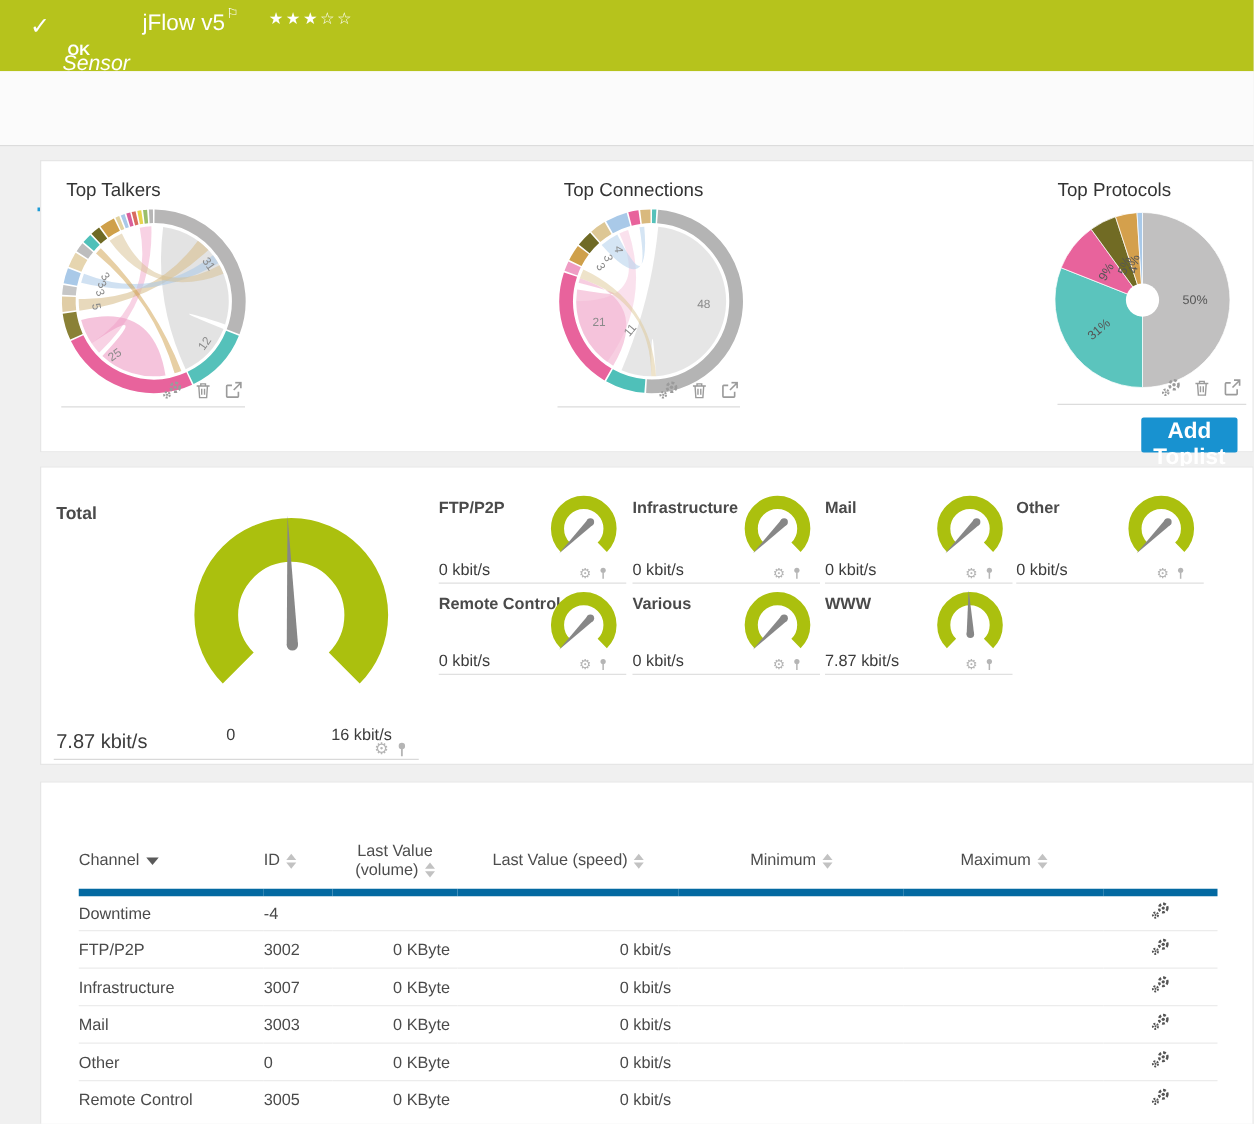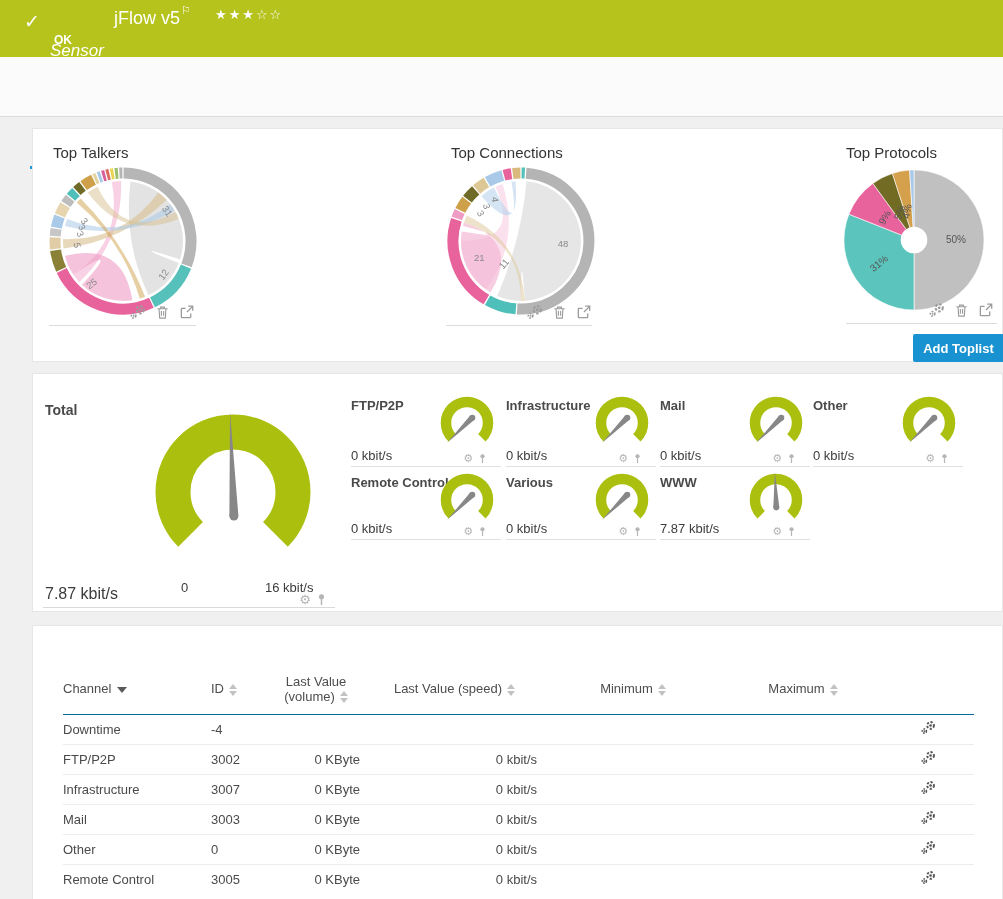--- a/index.html
+++ b/index.html
@@ -28,43 +28,43 @@
   #panel-toplists { top:128px; height:234px; }
   #panel-gauges   { top:373px; height:239px; }
   #panel-table    { top:625px; height:290px; }
 
   .chart-title { position:absolute; font-size:15px; color:#333; }
   .chart-box { position:absolute; width:150px; height:150px; }
   .icon-row { position:absolute; display:flex; gap:9px; color:#9b9b9b; align-items:center; }
   .icon-row svg { display:block; }
   .chart-underline { position:absolute; height:1px; background:#dcdcdc; }
 
-  .add-btn { position:absolute; left:880px; top:205px; width:91px; height:28px; background:#1892d0; color:#fff;
-             font-size:13px; font-weight:bold; border:none; cursor:pointer; border-radius:2px; }
+  .add-btn { position:absolute; left:880px; top:205px; width:77px; height:28px; background:#1892d0; color:#fff;
+             font-size:18px; font-weight:bold; border:none; cursor:pointer; border-radius:2px; }
 
   
   .total-block { position:absolute; left:10px; top:20px; width:292px; height:214px; border-bottom:1px solid #d9d9d9; }
   .total-label { position:absolute; left:2px; top:8px; font-size:14px; font-weight:bold; color:#4a4a4a; }
   .total-value { position:absolute; left:2px; bottom:4px; font-size:16px; color:#3c3c3c; }
   .scale-min { position:absolute; left:138px; top:186px; font-size:13px; }
   .scale-max { position:absolute; left:222px; top:186px; font-size:13px; }
   .cfg-icons { position:absolute; display:flex; gap:5px; align-items:center; color:#b5b5b5; }
   .gear-glyph { font-family:"DejaVu Sans",sans-serif; font-size:13px; line-height:1; }
   .gauge-cell { position:absolute; width:150px; border-bottom:1px solid #e0e0e0; }
   .gauge-cell .g-label { position:absolute; left:0; top:2px; font-size:13px; font-weight:bold; color:#4a4a4a; white-space:nowrap; }
   .gauge-cell .g-value { position:absolute; left:0; bottom:3px; font-size:13px; color:#3c3c3c; }
   .gauge-cell svg.mini { position:absolute; left:84px; top:0px; }
   .gauge-cell .cfg-icons { right:14px; bottom:2px; }
   .gauge-cell .gear-glyph { font-size:11px; }
 
   
   .channel-table { position:absolute; left:30px; top:38px; width:911px; border-collapse:collapse; table-layout:fixed; font-size:13px; }
   .channel-table th { font-weight:normal; color:#4d4d4d; height:50px; vertical-align:middle; }
   .channel-table td { height:30px; color:#4a4a4a; border-top:1px solid #ececec; }
-  .channel-table tr.hdr th { border-bottom:1px solid #0369a1; }
+  .channel-table tr.hdr th { border-bottom:6px solid #0369a1; }
   .channel-table tr:first-child td { border-top:none; }
   th.l, td.l { text-align:left; }
   th.r, td.r { text-align:right; }
   th.c, td.c { text-align:center; }
   td.r { padding-right:6px; }
   .sort { display:inline-flex; flex-direction:column; vertical-align:middle; margin-left:5px; line-height:0; }
   .sort i { width:0; height:0; border-left:4px solid transparent; border-right:4px solid transparent; display:block; }
   .sort .up { border-bottom:5px solid #c2c2c2; margin-bottom:2px; }
   .sort .dn { border-top:5px solid #c2c2c2; }
   .sort-active { display:inline-block; width:0; height:0; border-left:5px solid transparent; border-right:5px solid transparent; border-top:6px solid #5a5a5a; vertical-align:middle; margin-left:6px; }

